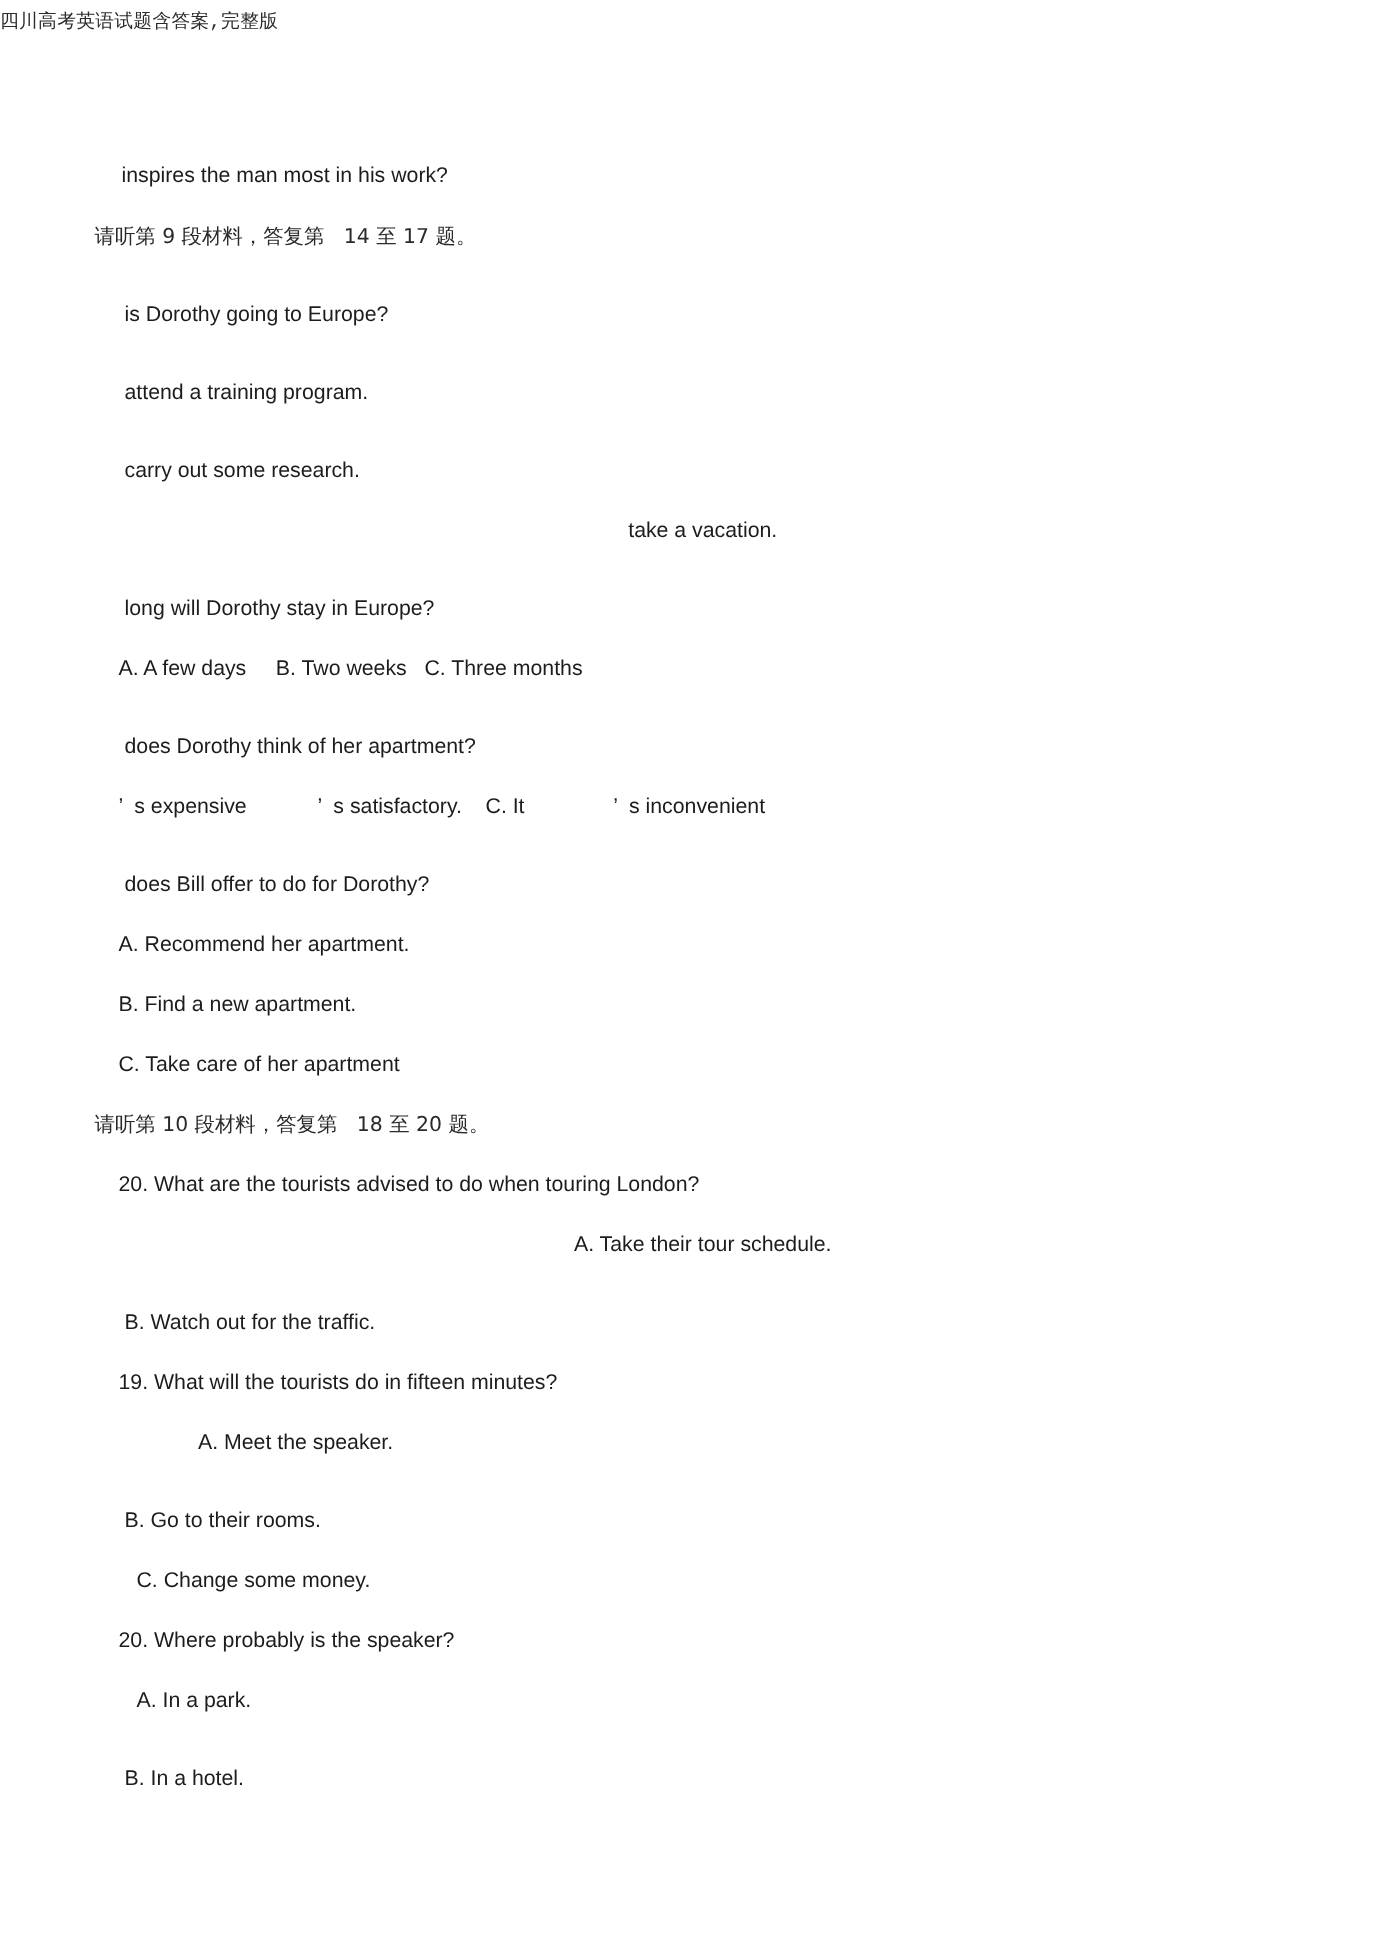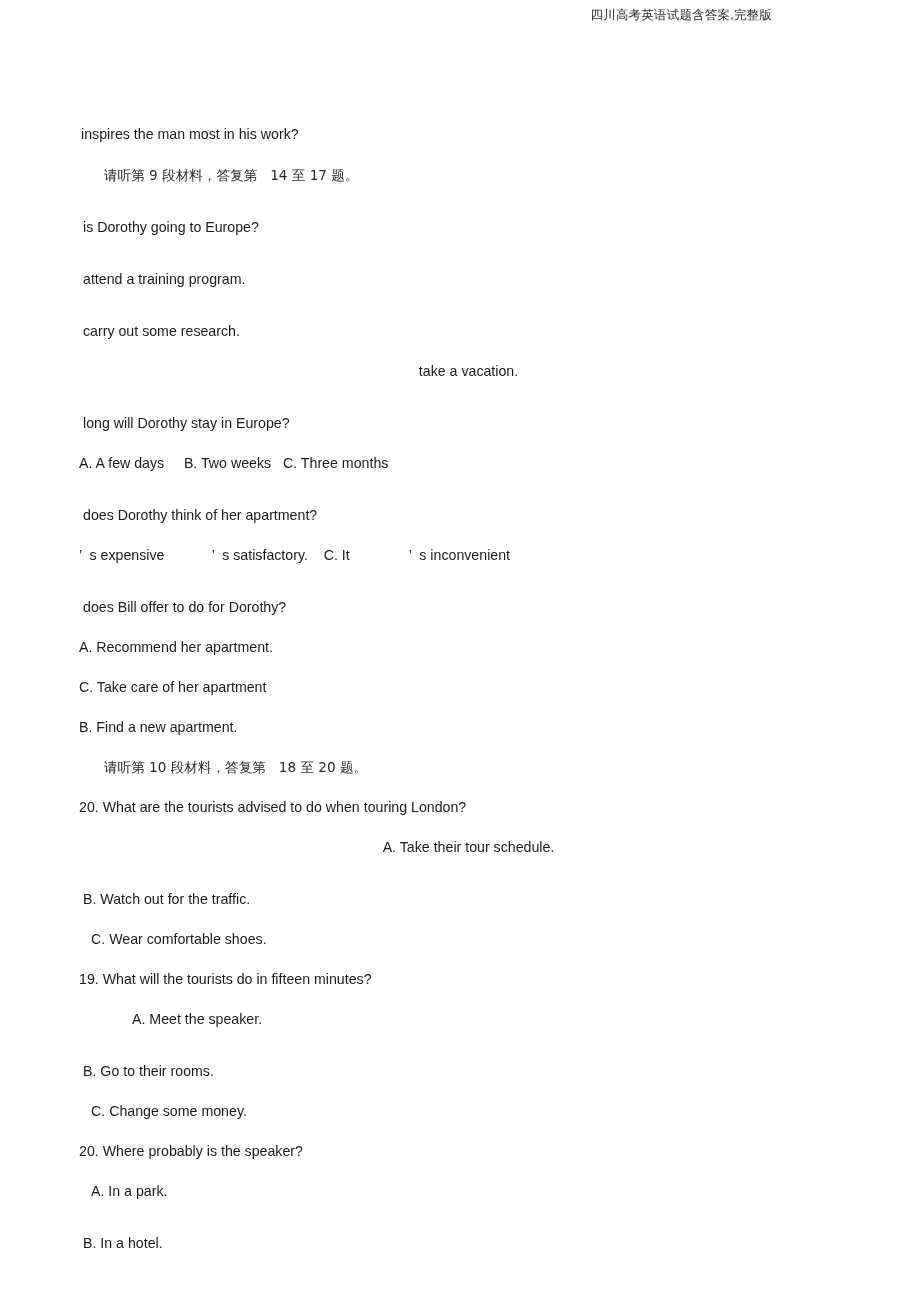--- a/index.html
+++ b/index.html
@@ -15,33 +15,33 @@
     color: #1a1a1a;
     overflow: hidden;
   }
 
   
   .doc-header {
     position: absolute;
     top: 0;
     left: 0;
     width: 772px;
-    text-align: right;
+    text-align: left;
     padding-top: 7px;
-    font-family: Liberation Sans, sans-serif;
+    font-family: Liberation Mono, monospace;
     font-size: 12.5px;
     line-height: 16px;
     color: #2b2b2b;
     letter-spacing: 0.2px;
   }
 
   
   .page-body {
     position: absolute;
-    top: 125px;
+    top: 108px;
     left: 0;
     width: 852px;
   }
 
   .line {
     font-size: 14.2px;
     line-height: 18px;
     color: #1c1c1c;
     white-space: pre;
     margin: 0;
@@ -50,21 +50,21 @@
     display: block;
   }
 
   
   .ind-0  { padding-left: 79px; }
   .ind-1  { padding-left: 81px; }
   .ind-2  { padding-left: 83px; margin-top: 12px; }
   .ind-3  { padding-left: 85px; text-align: center; }
   .ind-5  { padding-left: 91px; }
   .ind-6  { padding-left: 96px; margin-left: 36px; }
-  .ind-ch { padding-left: 104px; }
+  .ind-ch { padding-left: 63px; }
 
   
   .cn-line {
     font-family: "DejaVu Sans", "Liberation Sans", sans-serif;
     font-size: 13.6px;
     color: #2a2a2a;
   }
 
   
   .line.first { height: 41px; }
@@ -83,27 +83,26 @@
       <div class="line ind-2">is Dorothy going to Europe?</div>
       <div class="line ind-2">attend a training program.</div>
       <div class="line ind-2">carry out some research.</div>
       <div class="line ind-3">take a vacation.</div>
       <div class="line ind-2">long will Dorothy stay in Europe?</div>
       <div class="line ind-0">A. A few days     B. Two weeks   C. Three months</div>
       <div class="line ind-2">does Dorothy think of her apartment?</div>
       <div class="line ind-0">’  s expensive            ’  s satisfactory.    C. It               ’  s inconvenient</div>
       <div class="line ind-2">does Bill offer to do for Dorothy?</div>
       <div class="line ind-0">A. Recommend her apartment.</div>
+      <div class="line ind-0">B. Find a new apartment.</div>
       <div class="line ind-0">C. Take care of her apartment</div>
-      <div class="line ind-0">B. Find a new apartment.</div>
       <div class="line ind-ch cn-line">请听第 10 段材料，答复第   18 至 20 题。</div>
       <div class="line ind-0">20. What are the tourists advised to do when touring London?</div>
       <div class="line ind-3">A. Take their tour schedule.</div>
       <div class="line ind-2">B. Watch out for the traffic.</div>
-      <div class="line ind-5">C. Wear comfortable shoes.</div>
       <div class="line ind-0">19. What will the tourists do in fifteen minutes?</div>
       <div class="line ind-6">A. Meet the speaker.</div>
       <div class="line ind-2">B. Go to their rooms.</div>
       <div class="line ind-5">C. Change some money.</div>
       <div class="line ind-0">20. Where probably is the speaker?</div>
       <div class="line ind-5">A. In a park.</div>
       <div class="line ind-2">B. In a hotel.</div>
     </div>
 </div>
 

